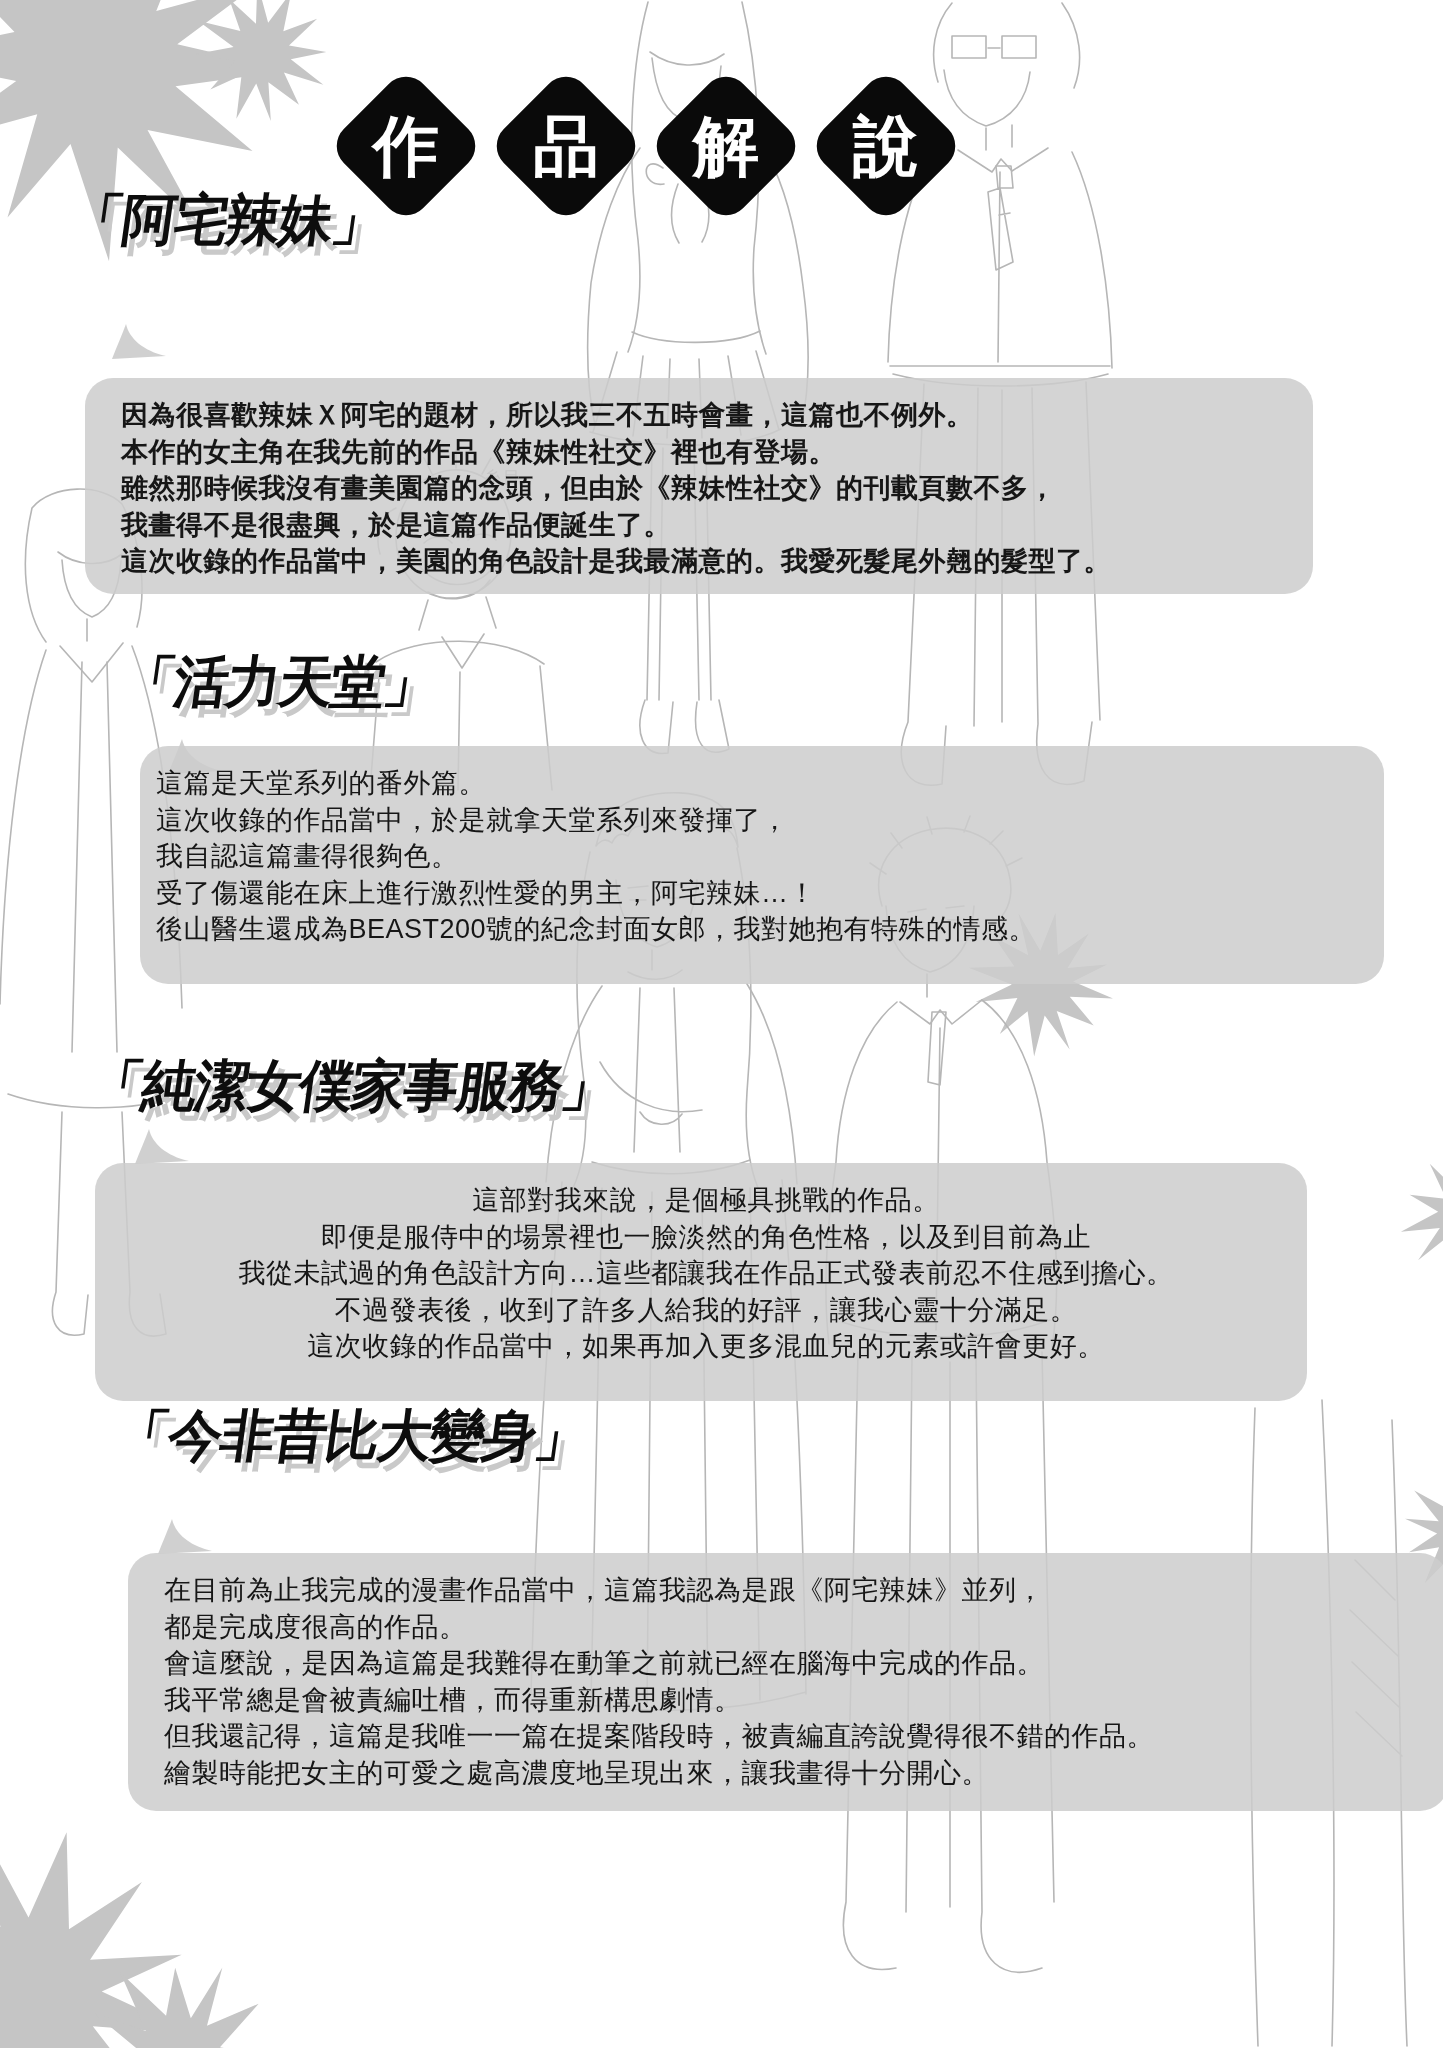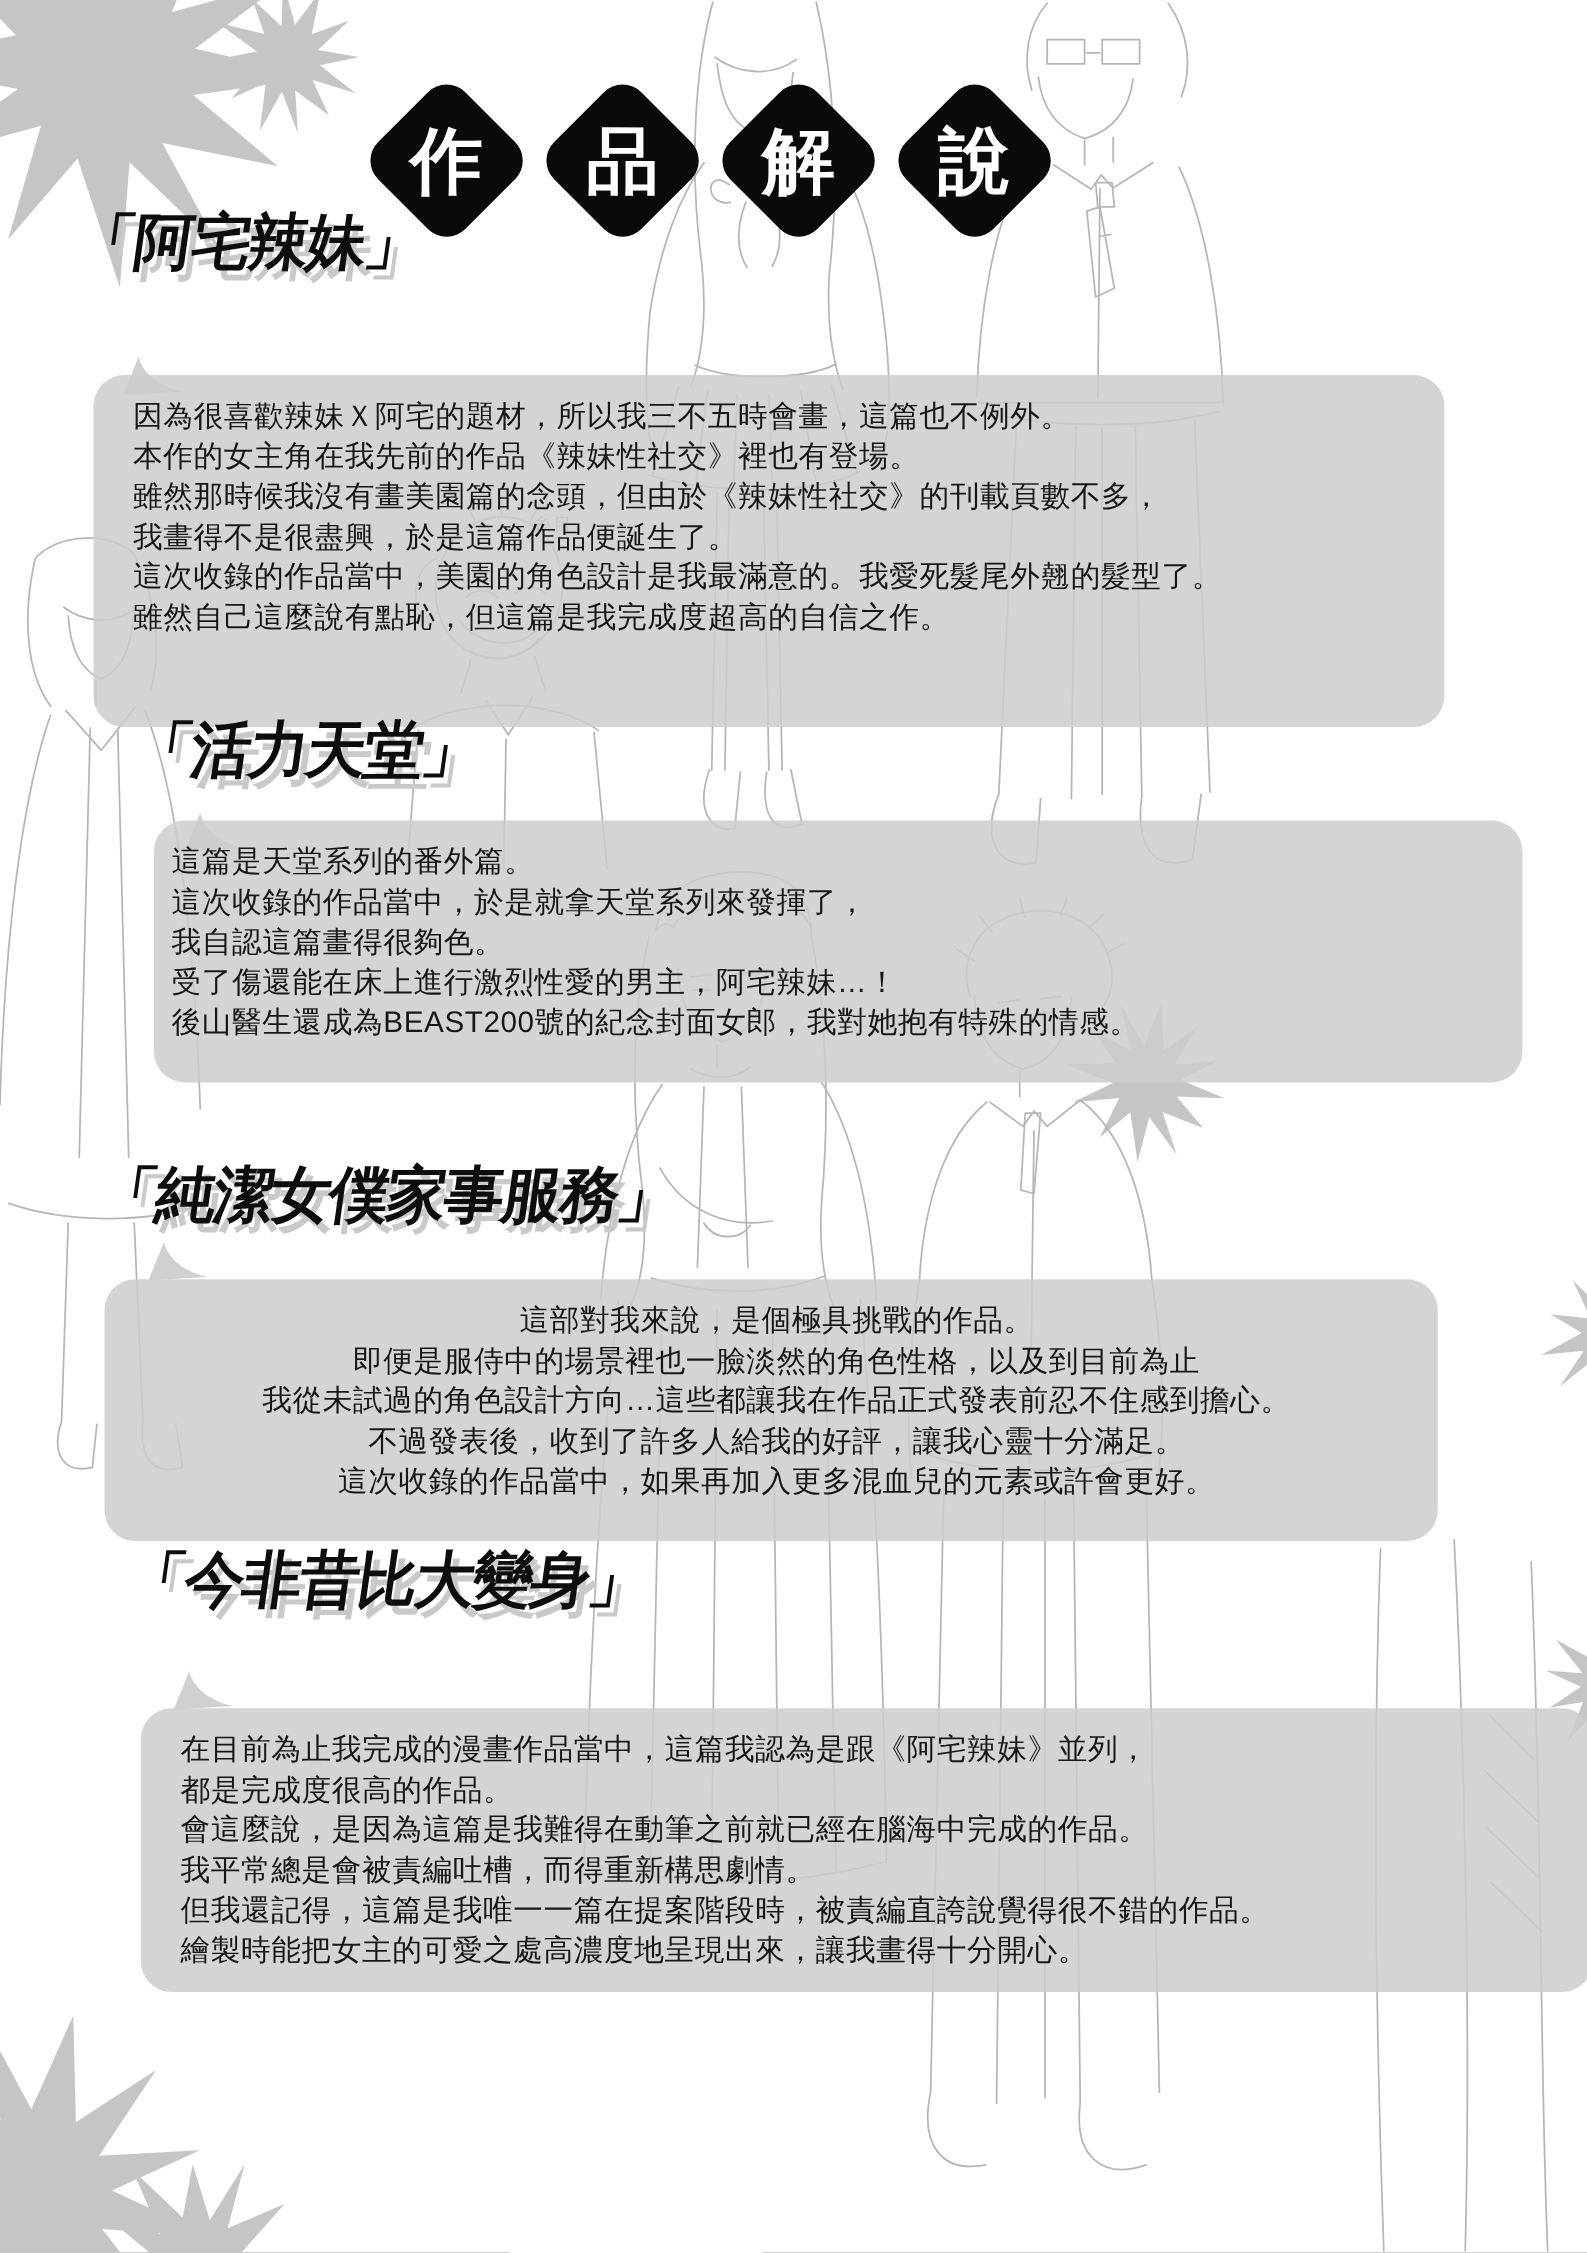--- a/index.html
+++ b/index.html
@@ -132,27 +132,26 @@
 
   <div class="heading" style="left:66px; top:192px;">
     <span class="back">「阿宅辣妹」</span>
     <span class="front">「阿宅辣妹」</span>
   </div>
   <div class="tail" style="left:112px; top:324px;">
     <svg width="58" height="36" viewBox="0 0 58 36">
         <path d="M14,0 C17,14 31,27 54,32 L0,35 C5,22 10,11 14,0 Z"></path>
       </svg>
   </div>
-  <div class="note-box" style="left:85px; top:341px; width:1228px; height:320px;">
+  <div class="note-box" style="left:85px; top:378px; width:1228px; height:216px;font-weight:bold;">
     <p>因為很喜歡辣妹Ｘ阿宅的題材，所以我三不五時會畫，這篇也不例外。</p>
     <p>本作的女主角在我先前的作品《辣妹性社交》裡也有登場。</p>
     <p>雖然那時候我沒有畫美園篇的念頭，但由於《辣妹性社交》的刊載頁數不多，</p>
     <p>我畫得不是很盡興，於是這篇作品便誕生了。</p>
     <p>這次收錄的作品當中，美園的角色設計是我最滿意的。我愛死髮尾外翹的髮型了。</p>
-    <p>雖然自己這麼說有點恥，但這篇是我完成度超高的自信之作。</p>
   </div>
 
   <div class="heading" style="left:118px; top:654px;">
     <span class="back">「活力天堂」</span>
     <span class="front">「活力天堂」</span>
   </div>
   <div class="tail" style="left:168px; top:739px;">
     <svg width="58" height="36" viewBox="0 0 58 36">
         <path d="M14,0 C17,14 31,27 54,32 L0,35 C5,22 10,11 14,0 Z"></path>
       </svg>

